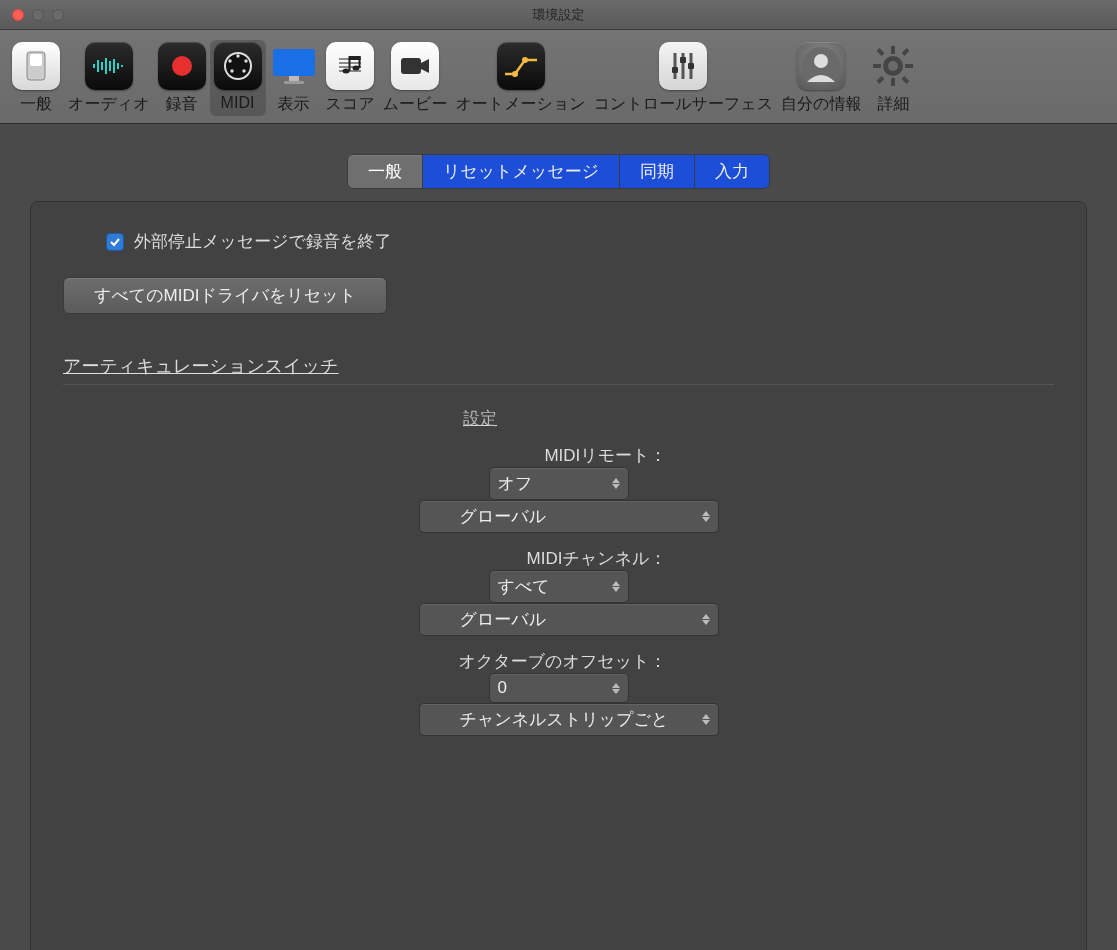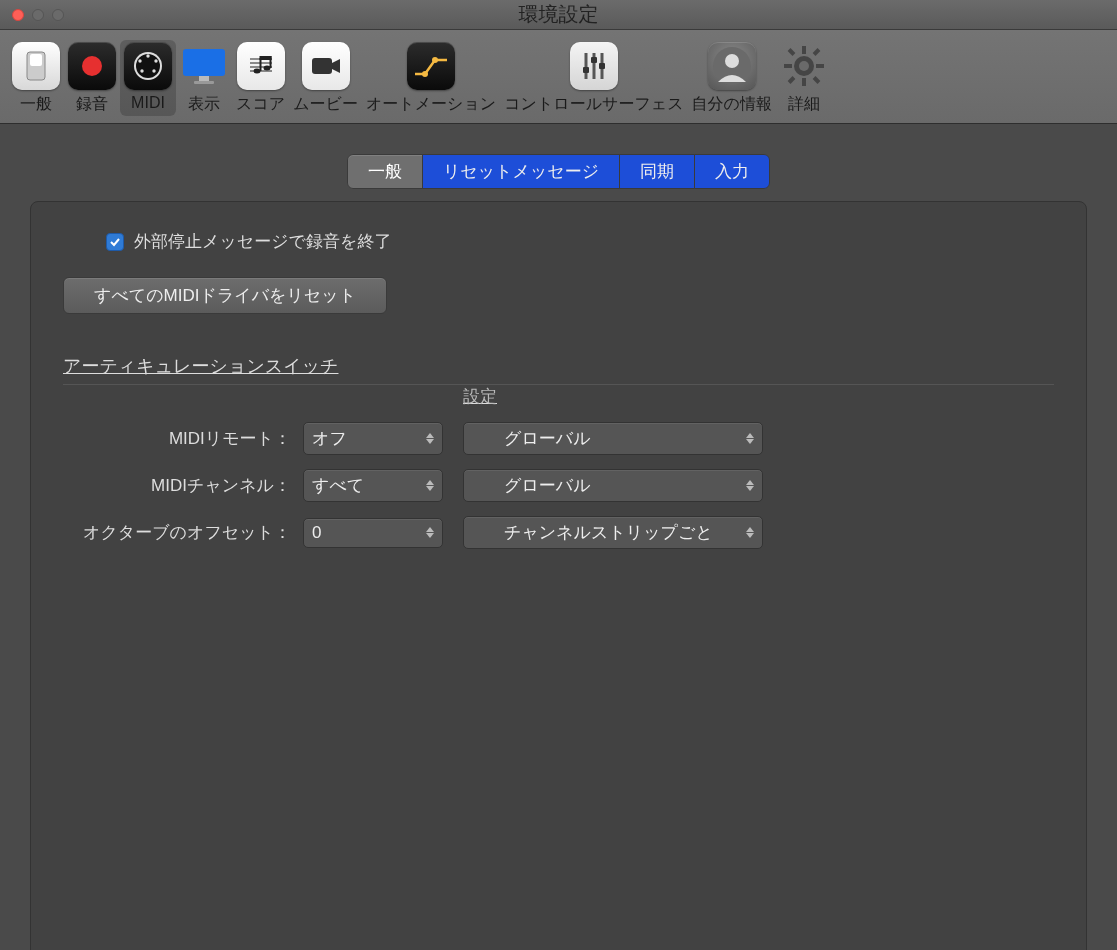--- a/index.html
+++ b/index.html
@@ -31,21 +31,21 @@
     border-radius: 50%;
   }
   .tl-close { background: #ff5f57; border: 0.5px solid #d64540; }
   .tl-min   { background: #6a6a6a; border: 0.5px solid #555; }
   .tl-max   { background: #6a6a6a; border: 0.5px solid #555; }
   .window-title {
     position: absolute;
     left: 0; right: 0;
     text-align: center;
     color: #222;
-    font-size: 20px;
+    font-size: 13px;
     pointer-events: none;
   }
 
   
   .toolbar {
     height: 94px;
     background: linear-gradient(#747474, #6a6a6a);
     display: flex;
     align-items: flex-start;
     padding: 10px 8px 0 8px;
@@ -159,30 +159,32 @@
     margin-top: 40px;
     color: #ddd;
     border-bottom: 1px solid #555;
     padding-bottom: 6px;
     font-size: 18px;
     text-decoration: underline;
   }
 
   .col-header-row {
     display: flex;
+    margin-top: 22px;
     text-decoration: underline;
   }
   .col-label { width: 240px; text-align: right; padding-right: 12px; color:#bbb; }
   .col-a { width: 140px; }
   .col-b { margin-left: 20px; width: 300px; color:#bbb; }
 
   .form-row {
     display: flex;
     align-items: center;
     margin-top: 14px;
+    flex-direction: column;
   }
   .form-row .label {
     width: 240px;
     text-align: right;
     padding-right: 12px;
     color: #ddd;
   }
   .select {
     background: #555;
     border: 1px solid #333;
@@ -227,20 +229,37 @@
   <div class="tool-item">
     <div class="tool-icon ic-general">
       <svg width="22" height="32">
           <rect x="2" y="2" width="18" height="28" rx="3" fill="#ccc" stroke="#888"></rect>
           <rect x="5" y="4" width="12" height="12" rx="2" fill="#fff"></rect>
         </svg>
     </div>
     <div class="tool-label">一般</div>
   </div>
 
+  <div class="tool-item">
+    <div class="tool-icon ic-audio">
+      <svg width="34" height="20">
+          <g stroke="#2fd0c8" stroke-width="2">
+            <line x1="2" y1="8" x2="2" y2="12"></line>
+            <line x1="6" y1="4" x2="6" y2="16"></line>
+            <line x1="10" y1="6" x2="10" y2="14"></line>
+            <line x1="14" y1="2" x2="14" y2="18"></line>
+            <line x1="18" y1="5" x2="18" y2="15"></line>
+            <line x1="22" y1="3" x2="22" y2="17"></line>
+            <line x1="26" y1="7" x2="26" y2="13"></line>
+            <line x1="30" y1="9" x2="30" y2="11"></line>
+          </g>
+        </svg>
+    </div>
+    <div class="tool-label">オーディオ</div>
+  </div>
 
   <div class="tool-item">
     <div class="tool-icon ic-record">
       <svg width="28" height="28">
           <circle cx="14" cy="14" r="10" fill="#e63030"></circle>
         </svg>
     </div>
     <div class="tool-label">録音</div>
   </div>
 

